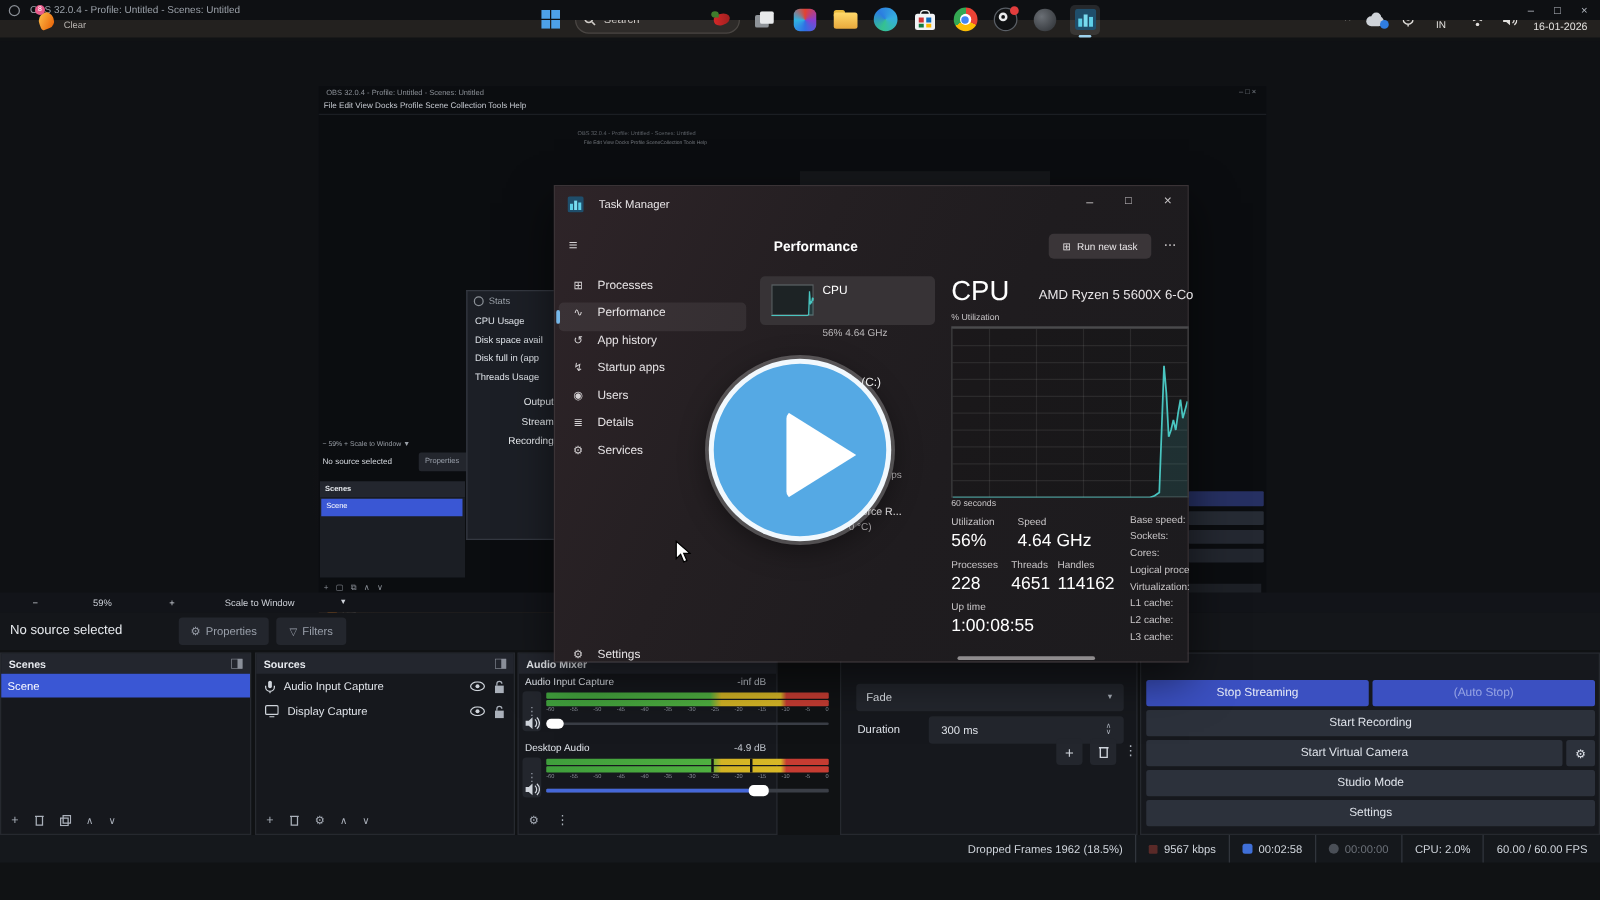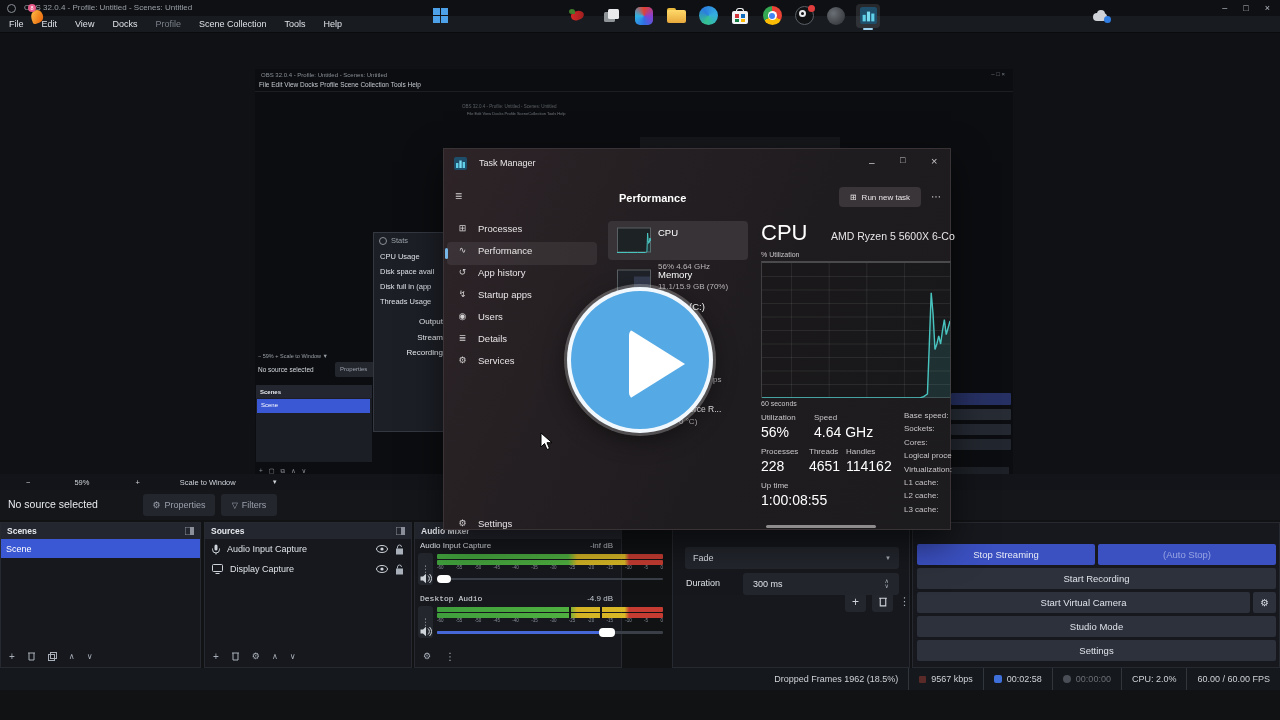--- a/index.html
+++ b/index.html
@@ -58,30 +58,20 @@
 
   <div id="titlebar" class="abs">
     <span class="abs" style="left:7px;top:4px;width:9px;height:9px;border:1.5px solid #8b9097;border-radius:50%;"></span>
     <span class="txt" style="margin-left:24px;">OBS 32.0.4 - Profile: Untitled - Scenes: Untitled</span>
     <span class="winctl">
       <span>–</span>
       <span>□</span>
       <span>×</span>
     </span>
   </div>
-  <div id="menubar" class="abs">
-    <span class="menu-item">File</span>
-    <span class="menu-item">Edit</span>
-    <span class="menu-item">View</span>
-    <span class="menu-item">Docks</span>
-    <span class="menu-item menu-dim">Profile</span>
-    <span class="menu-item">Scene Collection</span>
-    <span class="menu-item">Tools</span>
-    <span class="menu-item">Help</span>
-  </div>
 
   <div id="preview" class="abs">
     <div id="nested1" class="abs">
 
       <div class="abs txt tinybar" style="left:6px;top:3px;font-size:6px;">OBS 32.0.4 - Profile: Untitled - Scenes: Untitled</div>
       <div class="abs txt" style="right:8px;top:2px;font-size:6px;color:#7c828a;">–  □  ×</div>
       <div class="abs txt" style="left:4px;top:12px;font-size:6.5px;color:#c6cad1;">File   Edit   View   Docks   Profile   Scene Collection   Tools   Help</div>
       <div class="abs" style="left:0;top:22px;width:758px;height:1px;background:#1b1e23;"></div>
 
       <div class="abs txt" style="left:207px;top:36px;font-size:4.5px;color:#6f747b;opacity:.8;">OBS 32.0.4 - Profile: Untitled - Scenes: Untitled</div>
@@ -212,28 +202,20 @@
     <span class="abs txt" style="left:487px;top:42px;font-size:10px;color:#d5d2d4;">⋯</span>
 
     <div class="abs" style="left:164px;top:72px;width:140px;height:39px;background:#373336;border-radius:4px;">
       <svg class="abs" style="left:9px;top:6px;" id="cpu-mini" width="34" height="26" viewBox="0 0 34 25">
         <rect x="0.5" y="0.5" width="33" height="24" fill="#1d2325" stroke="#5a6063"></rect>
       <polygon points="0,25 0,25 10.2,25 20.4,25 28.56,25 29.24,24.75 29.92,24.25 30.26,15 30.6,5.5 30.94,9.5 31.28,16 31.62,15 31.959999999999997,13.5 32.3,15 32.64,12.5 32.98,10.500000000000002 33.32,13.25 33.66,12 34,10.750000000000002 34,25" class="fill"></polygon>
           <polyline points="0,25 10.2,25 20.4,25 28.56,25 29.24,24.75 29.92,24.25 30.26,15 30.6,5.5 30.94,9.5 31.28,16 31.62,15 31.959999999999997,13.5 32.3,15 32.64,12.5 32.98,10.500000000000002 33.32,13.25 33.66,12 34,10.750000000000002" class="line" stroke-width="1"></polyline>
         </svg>
       <span class="abs txt" style="left:50px;top:7px;font-size:9.5px;color:#fff;">CPU</span>
       <span class="abs txt" style="left:50px;top:20px;font-size:8px;color:#b9b6b8;margin-top:22px;">56% 4.64 GHz</span>
-    </div>
-    <div class="abs" style="left:164px;top:114px;width:140px;height:39px;border-radius:4px;">
-      <svg class="abs" style="left:9px;top:6px;" width="34" height="26" viewBox="0 0 34 25">
-        <rect x="0.5" y="0.5" width="33" height="24" fill="#1f2228" stroke="#5a6063"></rect>
-        <rect x="17" y="7" width="16" height="17" fill="rgba(120,140,200,.25)"></rect>
-      </svg>
-      <span class="abs txt" style="left:50px;top:7px;font-size:9.5px;color:#fff;">Memory</span>
-      <span class="abs txt" style="left:50px;top:20px;font-size:8px;color:#b9b6b8;">11.1/15.9 GB (70%)</span>
     </div>
 
     <span class="abs txt" style="left:245px;top:153px;font-size:9.5px;color:#fff;">(C:)</span>
     <span class="abs txt" style="left:269px;top:227px;font-size:8px;color:#b9b6b8;">ps</span>
     <span class="abs txt" style="left:240px;top:256px;font-size:8.5px;color:#e8e5e7;">Force R...</span>
     <span class="abs txt" style="left:235px;top:269px;font-size:8px;color:#b9b6b8;">0 °C)</span>
 
     <span class="abs txt" style="left:317px;top:72px;font-size:22px;color:#fff;">CPU</span>
     <span class="abs txt" style="left:387px;top:82px;font-size:10.5px;color:#e8e5e7;">AMD Ryzen 5 5600X 6-Co</span>
     <span class="abs txt" style="left:317px;top:102px;font-size:7px;color:#c9c6c8;">% Utilization</span>
@@ -408,21 +390,21 @@
         </div>
     </div>
     <svg class="abs" style="left:5px;top:50px;" width="12" height="11" viewBox="0 0 12 11">
         <path d="M0.5 3.5h2.5L6 0.8v9.4L3 7.5H0.5z" fill="#cfd4db"></path>
         <path d="M8 2.5a4 4 0 0 1 0 6M9.5 1a6 6 0 0 1 0 9" stroke="#cfd4db" fill="none"></path>
       </svg>
     <div class="abs" style="left:22px;top:55px;width:226px;height:2px;background:#3a3e46;border-radius:1px;">
       <div class="abs" style="left:0px;top:-3px;width:14px;height:8px;background:#fff;border-radius:4px;"></div>
     </div>
 
-    <span class="abs txt" style="left:5px;top:72px;font-size:8px;color:#dfe3e9;font-family:Liberation Mono, monospace;">Desktop Audio</span>
+    <span class="abs txt" style="left:5px;top:72px;font-size:8px;color:#dfe3e9;">Desktop Audio</span>
     <span class="abs txt" style="right:8px;top:72px;font-size:8px;color:#c3c8d0;">-4.9 dB</span>
     <div class="abs toolbtn" style="left:3px;top:83px;width:15px;height:32px;">
         <span>⋮</span>
       </div>
     <div class="abs" style="left:22px;top:84px;width:226px;">
       <div class="meter"></div>
       <div class="meter" style="margin-top:1px;"></div>
       <div class="abs" style="left:132px;top:0;width:2px;height:11px;background:#101214;"></div>
       <div class="abs" style="left:163px;top:0;width:2px;height:11px;background:#101214;"></div>
       <div class="ticks">

